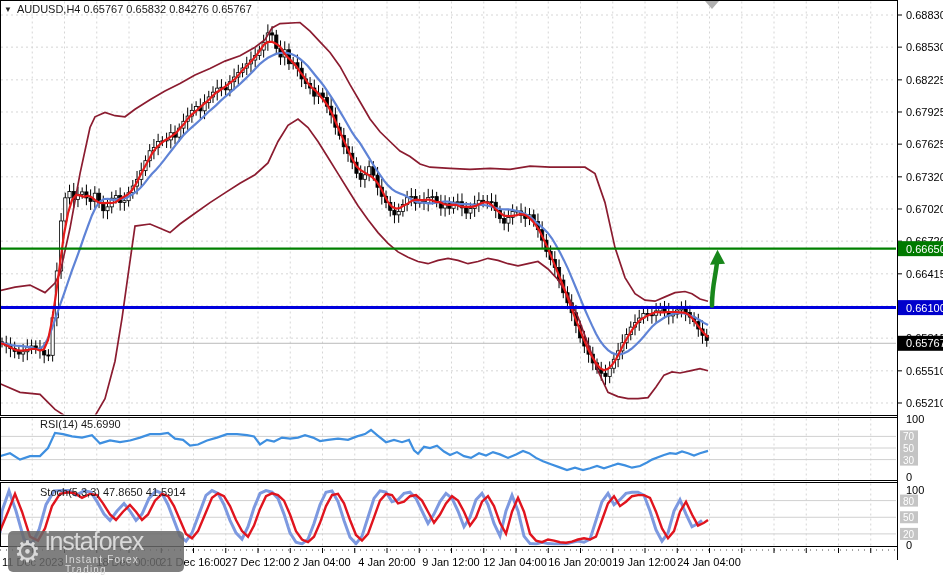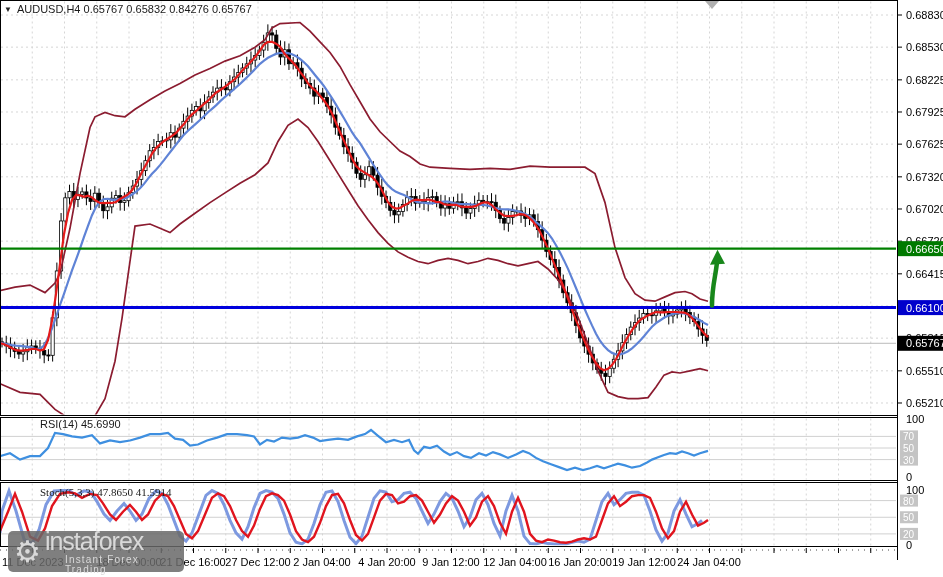--- a/index.html
+++ b/index.html
@@ -4,21 +4,21 @@
 <style>
   html,body{margin:0;padding:0;background:#fff;}
   #terminal{position:relative;width:943px;height:577px;background:#fff;overflow:hidden;
     font-family:"Liberation Sans",sans-serif;-webkit-font-smoothing:antialiased;}
   #chart-svg{position:absolute;left:0;top:0;}
   #symbol-title{position:absolute;left:4px;top:3px;font-size:11px;color:#1a1a1a;
     display:flex;align-items:center;gap:5px;z-index:5;}
   #symbol-title .tri{font-size:8px;color:#222;}
   .panel-title{position:absolute;font-size:11px;color:#1a1a1a;z-index:5;padding-left:36px;}
   #rsi-title{left:4px;top:418px;}
-  #stoch-title{left:4px;top:486px;font-family:Liberation Serif, serif;}
+  #stoch-title{left:4px;top:486px;}
   #watermark{position:absolute;left:8px;top:531px;width:176px;height:41px;border-radius:5px;
     z-index:6;display:flex;align-items:center;padding:0 6px;box-sizing:border-box;}
   #watermark .gear{font-size:30px;line-height:30px;margin-right:4px;}
   #watermark .txt{display:flex;flex-direction:column;line-height:1;}
   #watermark .brand{font-size:25px;font-weight:400;letter-spacing:-1px;}
   #watermark .tagline{font-size:10px;letter-spacing:1.2px;margin-top:1px;margin-left:20px;}
 </style>
 </head>
 <body>
 

